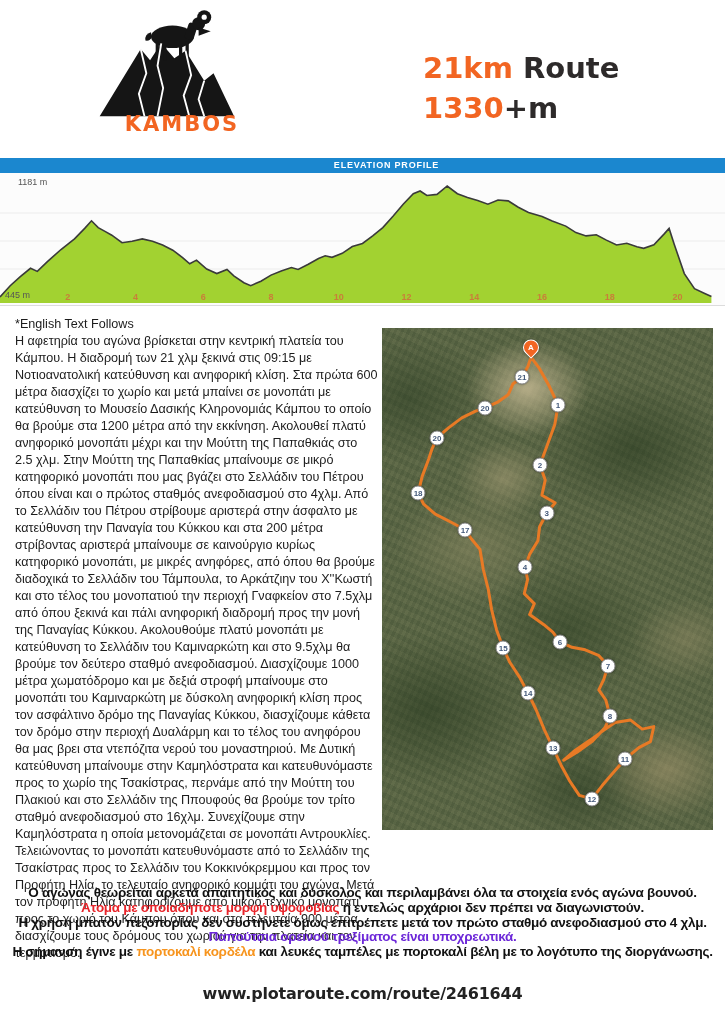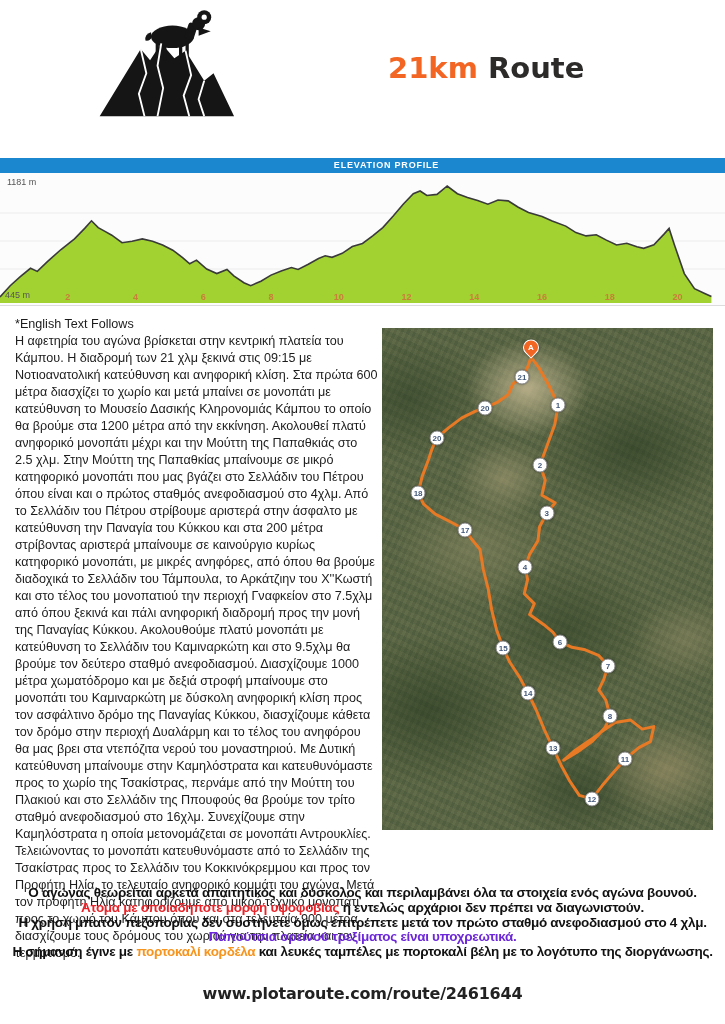--- a/index.html
+++ b/index.html
@@ -11,29 +11,29 @@
   .logo svg{position:absolute;left:18px;top:2px;}
   .logo-kambos{position:absolute;top:108px;left:34px;right:0;text-align:center;
                color:#f26522;font-weight:bold;font-size:21px;letter-spacing:2px;
                font-family:"DejaVu Sans",sans-serif;}
   .logo-mr{position:absolute;top:131px;left:0;right:0;text-align:center;color:#111;
            font-weight:bold;font-size:19px;letter-spacing:0.5px;font-family:"DejaVu Sans",sans-serif;}
   .logo-mr .or{color:#f26522;}
 
   .title{position:absolute;left:388px;top:48px;font-family:"DejaVu Sans",sans-serif;
          font-weight:bold;font-size:29px;line-height:40px;color:#2d2a2a;}
-  .title .orange{color:#f26522;}
+  .title .orange{color:#f26522;margin-left:35px;}
 
   
   .elevation{position:absolute;top:158px;left:0;width:725px;}
   .elev-header{height:15px;background:#1b87cf;color:#ffffff;text-align:center;font-size:9px;
                font-weight:bold;letter-spacing:0.8px;line-height:15px;padding-left:48px;}
   .chart{position:relative;height:132px;background:#fcfcfc;border-bottom:1px solid #dcdcdc;}
   .chart svg{position:absolute;left:0;top:0;width:100%;height:100%;}
-  .max-label{position:absolute;top:4px;left:7px;font-size:9px;color:#555;}
+  .max-label{position:absolute;top:4px;left:18px;font-size:9px;color:#555;}
   .min-label{position:absolute;bottom:5px;left:5px;font-size:9px;color:#555;}
   .ticks span{position:absolute;bottom:3px;font-size:9px;font-weight:bold;color:#c97e3a;
               transform:translateX(-50%);}
 
   
   .description{position:absolute;top:316px;left:15px;width:363px;font-size:12.6px;
                line-height:17px;color:#1c1c1c;}
   .description p{margin:0;}
 
   
@@ -93,24 +93,26 @@
         <rect x="102" y="38" width="3.5" height="16"></rect>
       </g>
       <circle cx="122" cy="12" r="2.8" fill="#ffffff"></circle>
       <g fill="none" stroke="#ffffff" stroke-width="2">
         <path d="M54,46 L60,72 L52,94 L58,118"></path>
         <path d="M76,40 L72,64 L78,88 L72,118"></path>
         <path d="M102,48 L108,74 L100,96 L106,118"></path>
         <path d="M122,80 L116,100 L122,118"></path>
       </g>
     </svg>
+    <div class="logo-kambos">KAMBOS</div>
   </div>
 
   <div class="title">
     <div><span class="orange">21km</span><span> Route</span></div>
+    <div><span class="orange">1330</span><span>+m</span></div>
   </div>
 
   <div class="elevation">
     <div class="elev-header">ELEVATION PROFILE</div>
     <div class="chart">
       <svg id="elev-svg" viewBox="0 0 725 132" preserveAspectRatio="none">
           <line x1="0" x2="725" y1="40" y2="40" stroke="#ececec" stroke-width="1"></line>
           <line x1="0" x2="725" y1="68" y2="68" stroke="#ececec" stroke-width="1"></line>
           <line x1="0" x2="725" y1="96" y2="96" stroke="#ececec" stroke-width="1"></line>
           <polygon points="0,130 0.0,124.0 10.2,112.7 20.3,103.6 30.5,95.3 37.3,98.4 47.4,88.6 61.0,76.5 74.5,65.9 84.7,55.4 91.5,47.8 98.2,54.6 105.0,58.4 111.8,62.2 122.0,69.7 132.1,68.2 142.3,65.9 152.5,68.2 162.6,72.0 172.8,77.2 182.9,84.8 189.7,90.8 196.5,87.1 206.7,96.1 216.8,100.6 227.0,96.4 233.8,102.9 243.9,109.7 250.7,112.7 260.9,108.2 271.0,102.1 281.2,97.9 291.4,94.6 298.1,96.4 308.3,91.3 318.5,85.5 325.2,82.8 332.0,84.3 342.2,80.3 352.3,73.5 362.5,70.5 372.7,62.9 382.8,54.6 393.0,43.3 403.2,31.2 413.3,20.7 420.1,18.0 426.9,22.5 437.0,21.4 447.2,13.0 457.4,20.7 467.5,24.5 477.7,27.5 487.9,31.2 498.0,27.0 508.2,27.9 518.3,34.3 528.5,39.5 542.1,43.6 552.2,48.1 565.8,53.1 575.9,59.6 586.1,62.9 596.3,61.7 606.4,67.1 616.6,72.0 626.8,70.2 636.9,73.8 643.7,75.3 653.9,71.7 664.0,61.1 669.1,55.4 674.2,71.2 684.3,100.6 694.5,115.7 704.7,120.5 711.4,123.5 711.4,130" fill="#a2d231"></polygon>

